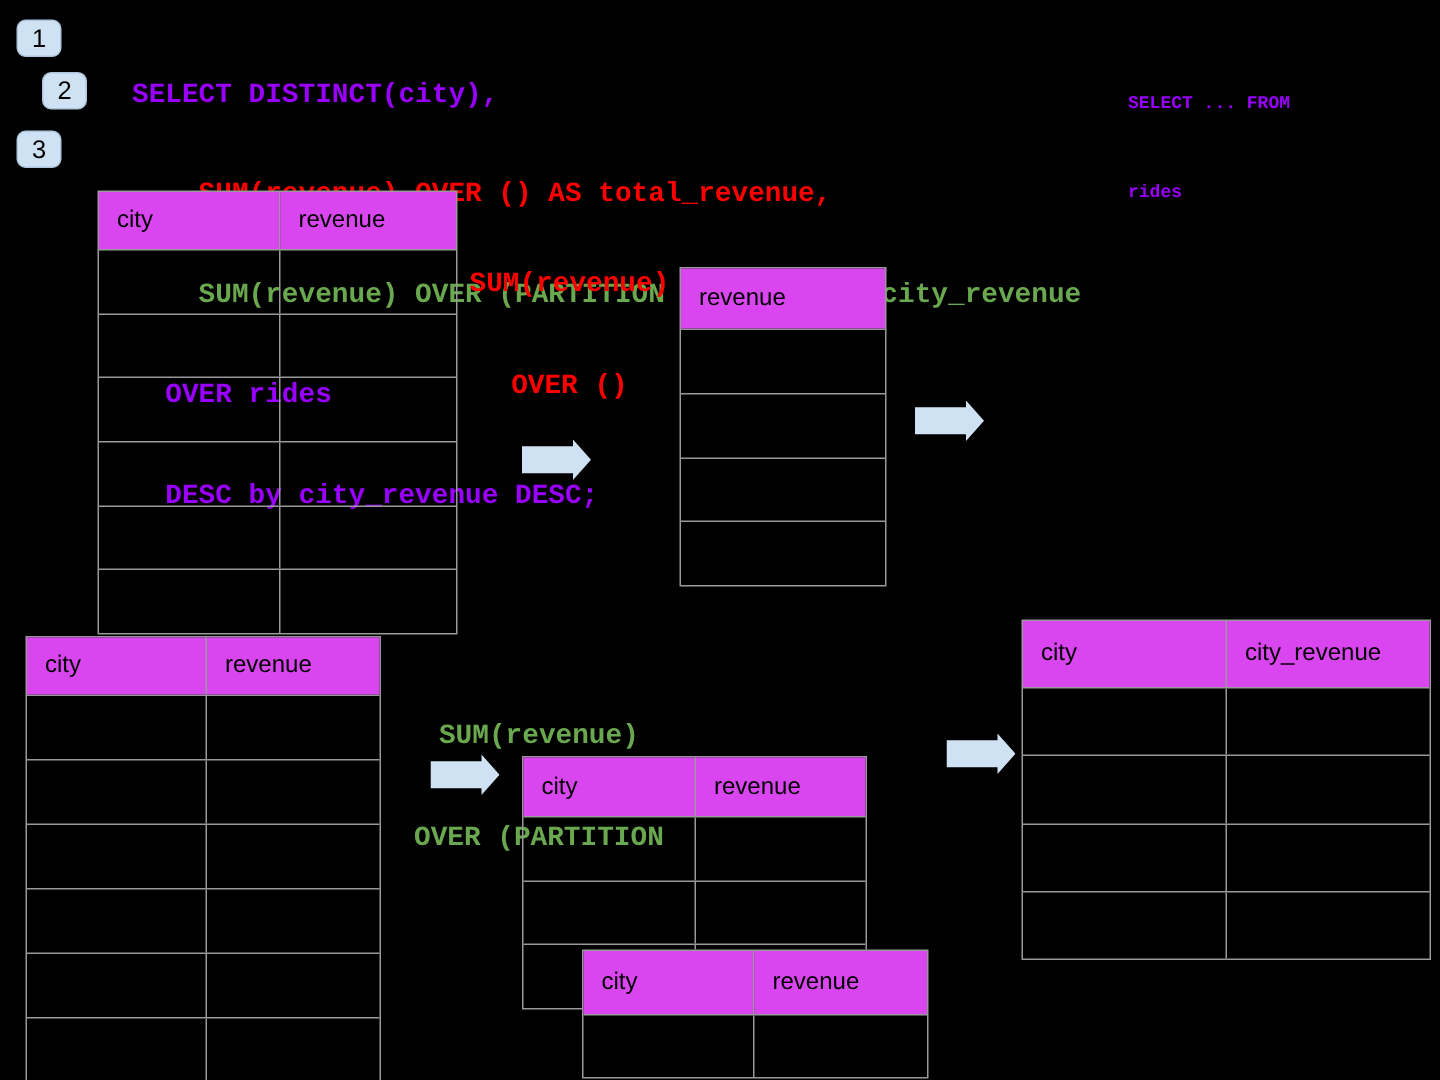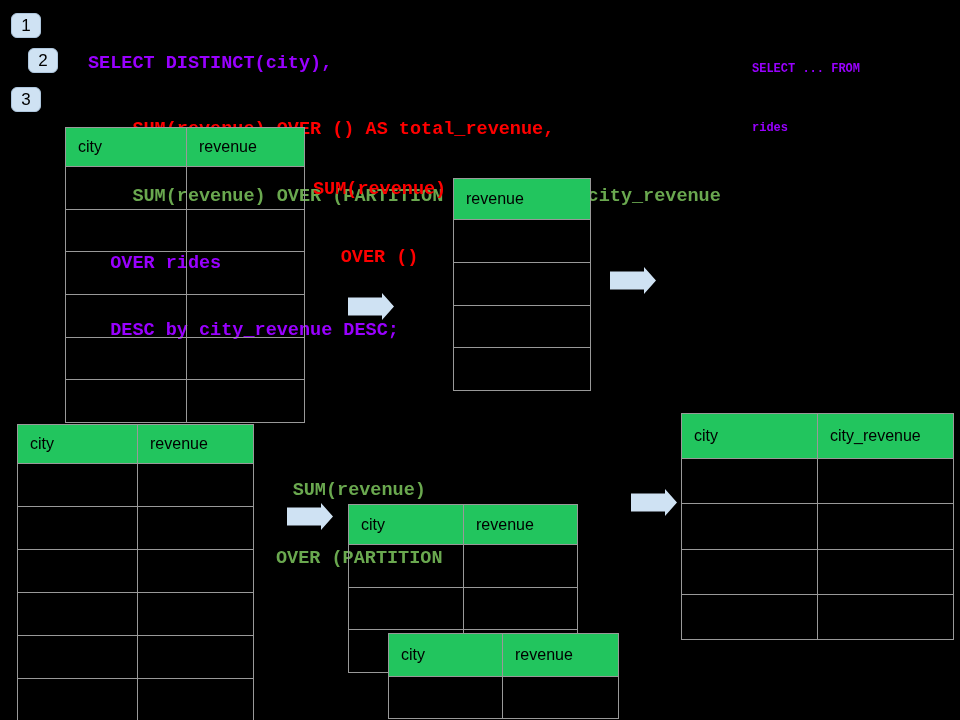--- a/index.html
+++ b/index.html
@@ -31,21 +31,21 @@
   .b2{left:28px;top:48px}
   .b3{left:11px;top:87px}
 
   
   .tbl{position:absolute;border:1px solid #999;box-sizing:border-box;background:transparent;}
   .tbl .row{display:flex;border-top:1px solid #999;}
   .tbl .row:first-child{border-top:none;}
   .cell{box-sizing:border-box;border-right:1px solid #999;}
   .cell:last-child{border-right:none;}
   .th{
-    background:#22c55e;color:#000;font-size:16px;
+    background:#d946ef;color:#000;font-size:16px;
     display:flex;align-items:center;padding-left:12px;
   }
   .t1{left:65px;top:127px;width:240px;}
   .t1 .hrow .cell{height:38px}  .t1 .brow .cell{height:41.7px}  .t1 .col1{width:121px} .t1 .col2{flex:1}
   .t2{left:453px;top:178px;width:138px;}
   .t2 .hrow .cell{height:40px}  .t2 .brow .cell{height:41.75px} .t2 .col1{flex:1}
   .t3{left:17px;top:424px;width:237px;}
   .t3 .hrow .cell{height:38px}  .t3 .brow .cell{height:42px}    .t3 .col1{width:120px} .t3 .col2{flex:1}
   .t4{left:348px;top:504px;width:230px;}
   .t4 .hrow .cell{height:39px}  .t4 .brow .cell{height:41.7px}  .t4 .col1{width:115px} .t4 .col2{flex:1}

